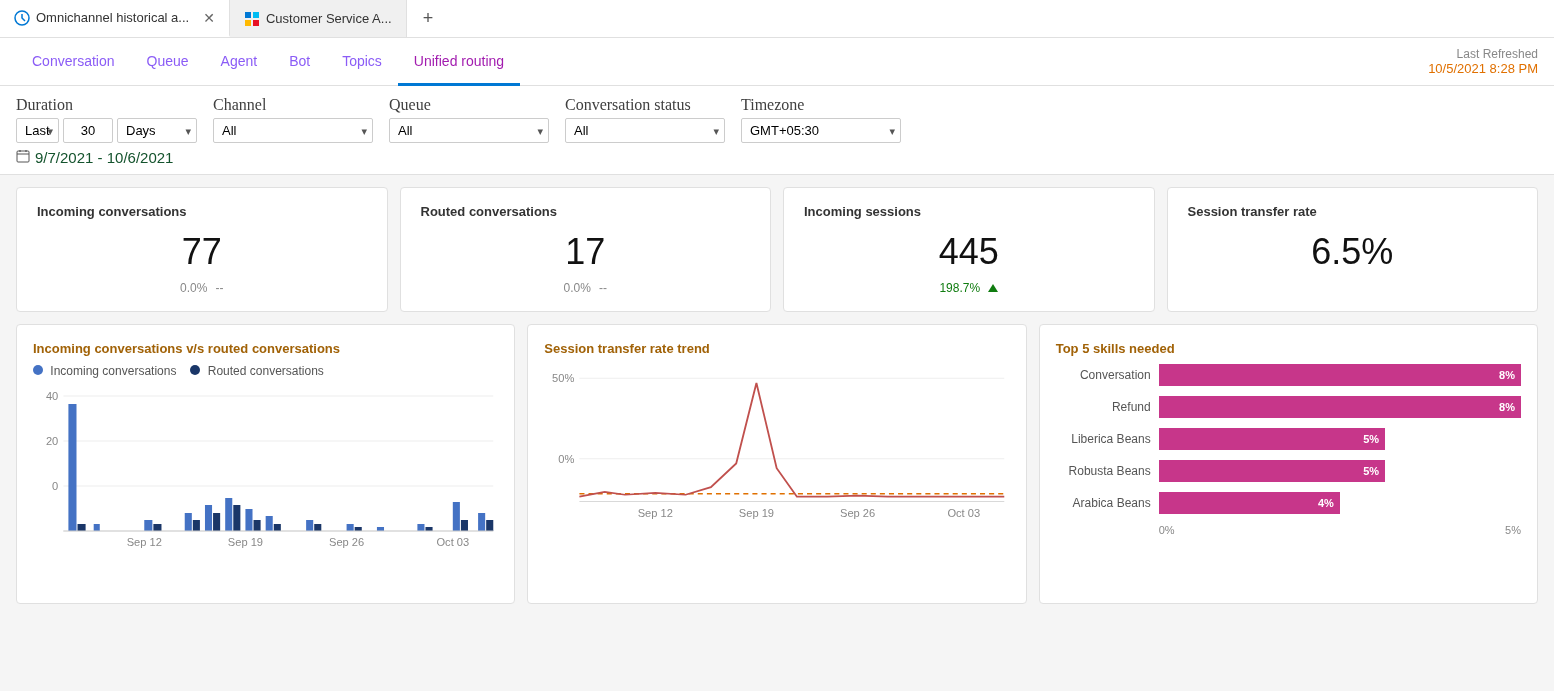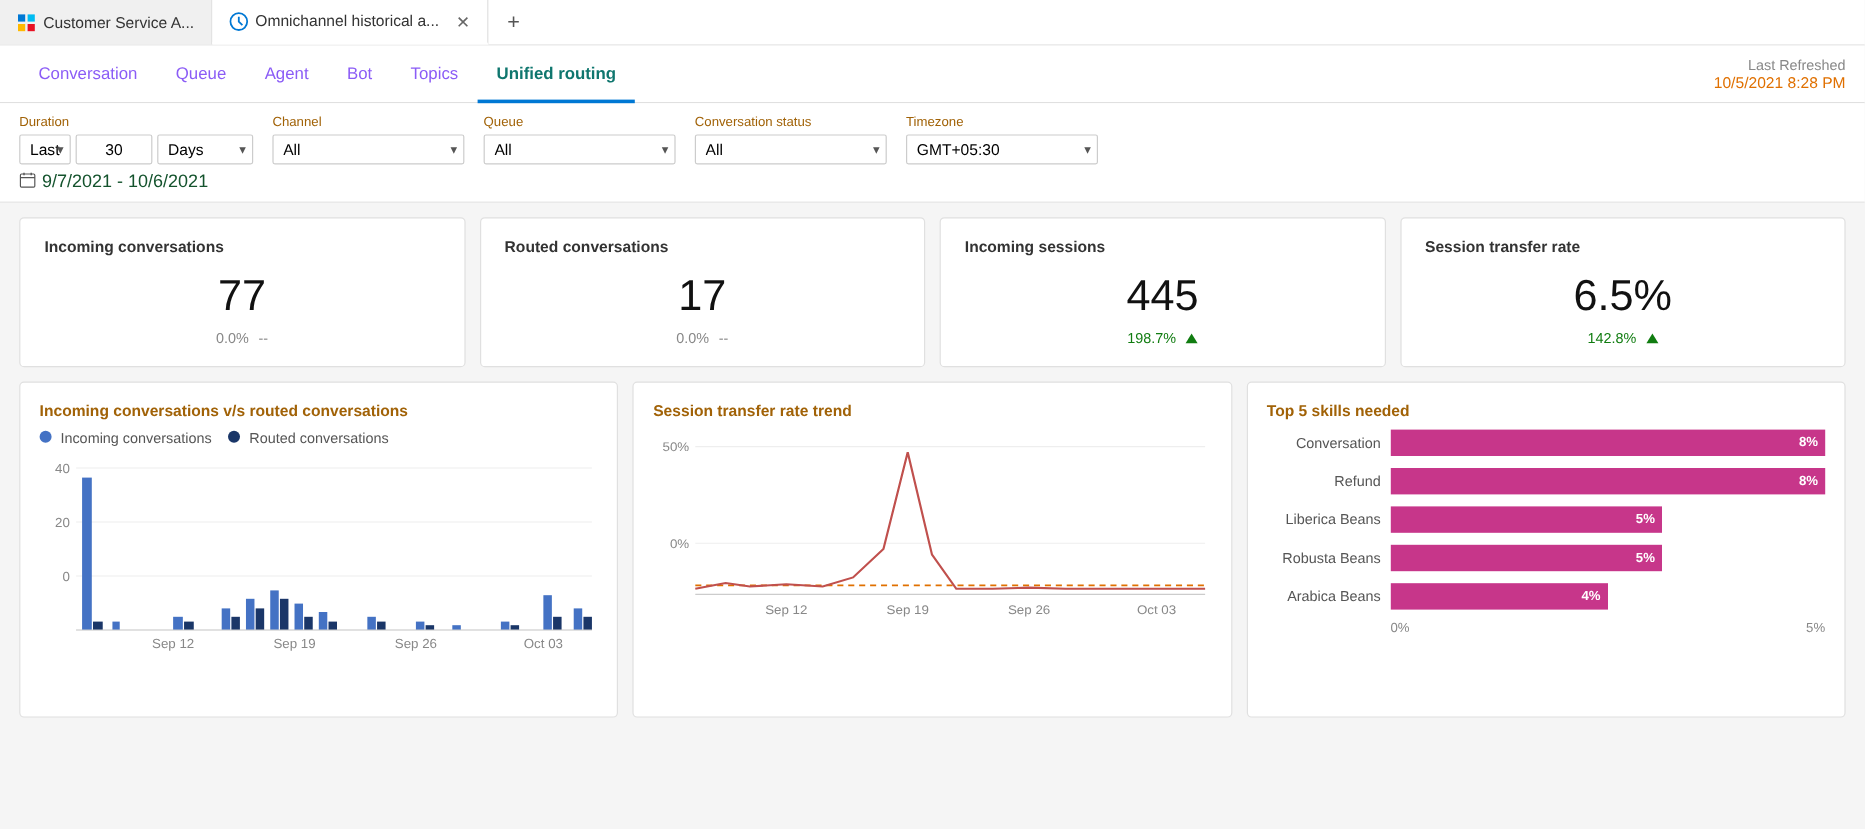--- a/index.html
+++ b/index.html
@@ -58,23 +58,23 @@
       display: flex;
       align-items: center;
       padding: 0 16px;
       cursor: pointer;
       color: #8b5cf6;
       font-size: 14px;
       border-bottom: 3px solid transparent;
       margin-bottom: -1px;
     }
     .nav-tab.active {
-      color: #0f766e;
+      color: #a21caf;
       border-bottom: 3px solid #0078d4;
-      font-weight: 700;
+      font-weight: 400;
     }
     .last-refreshed {
       text-align: right;
       font-size: 12px;
       color: #888;
     }
     .last-refreshed-value {
       color: #e07000;
       font-size: 13px;
       font-weight: 500;
@@ -90,22 +90,23 @@
       display: flex;
       align-items: flex-end;
       gap: 16px;
     }
     .filter-group {
       display: flex;
       flex-direction: column;
       gap: 4px;
     }
     .filter-label {
-      font-size: 11px;
-      color: #a16207;
+      font-size: 16px;
+      color: #404040;
+      font-family: Liberation Serif, serif;
     }
     .filter-controls {
       display: flex;
       gap: 4px;
       align-items: center;
     }
     .filter-select {
       border: 1px solid #ccc;
       border-radius: 2px;
       padding: 4px 8px;
@@ -127,21 +128,21 @@
       transform: translateY(-50%);
       pointer-events: none;
       font-size: 11px;
       color: #555;
     }
     .filter-input {
       border: 1px solid #ccc;
       border-radius: 2px;
       padding: 4px 8px;
       font-size: 13px;
-      width: 64px;
+      width: 50px;
       text-align: center;
     }
     .date-range {
       font-size: 15px;
       color: #14532d;
       padding-top: 6px;
       display: flex;
       align-items: flex-start;
       gap: 5px;
     }
@@ -310,37 +311,37 @@
 
     .grid-line-label {
       font-size: 11px;
       fill: #888;
     }
   </style>
 </head>
 <body>
 
 <div class="tab-bar">
+  <div class="app-tab active">
+    <svg class="app-tab-icon" viewBox="0 0 16 16" fill="none">
+      <circle cx="8" cy="8" r="7" stroke="#0078d4" stroke-width="1.5" fill="none"></circle>
+      <path d="M8 4 L8 8 L11 11" stroke="#0078d4" stroke-width="1.5" fill="none"></path>
+    </svg>
+    <span>Omnichannel historical a...</span>
+    <span class="close-btn">✕</span>
+  </div>
   <div class="app-tab">
     <svg class="app-tab-icon" viewBox="0 0 16 16" fill="none">
       <rect x="1" y="1" width="6" height="6" fill="#0078d4"></rect>
       <rect x="9" y="1" width="6" height="6" fill="#00bcf2"></rect>
       <rect x="1" y="9" width="6" height="6" fill="#ffb900"></rect>
       <rect x="9" y="9" width="6" height="6" fill="#e81123"></rect>
     </svg>
     <span>Customer Service A...</span>
   </div>
-  <div class="app-tab active">
-    <svg class="app-tab-icon" viewBox="0 0 16 16" fill="none">
-      <circle cx="8" cy="8" r="7" stroke="#0078d4" stroke-width="1.5" fill="none"></circle>
-      <path d="M8 4 L8 8 L11 11" stroke="#0078d4" stroke-width="1.5" fill="none"></path>
-    </svg>
-    <span>Omnichannel historical a...</span>
-    <span class="close-btn">✕</span>
-  </div>
   <div class="add-tab-btn">+</div>
 </div>
 
 <div class="nav-bar">
   <div class="nav-tabs">
     <div class="nav-tab">
       <span>Conversation</span>
     </div>
     <div class="nav-tab">
       <span>Queue</span>
@@ -455,24 +456,20 @@
       <div class="kpi-title">Incoming sessions</div>
       <div class="kpi-value">445</div>
       <div class="kpi-sub">
         <span class="trend-up">198.7%</span>
         <span class="trend-arrow-up"></span>
       </div>
     </div>
     <div class="kpi-card">
       <div class="kpi-title">Session transfer rate</div>
       <div class="kpi-value">6.5%</div>
-      <div class="kpi-sub">
-        <span class="trend-up">142.8%</span>
-        <span class="trend-arrow-up"></span>
-      </div>
     </div>
   </div>
 
   <div class="charts-row">
 
     <div class="chart-card">
       <div class="chart-title">Incoming conversations v/s routed conversations</div>
       <div class="chart-legend">
         <span>
           <span class="legend-dot" style="background:#4472c4;"></span>

